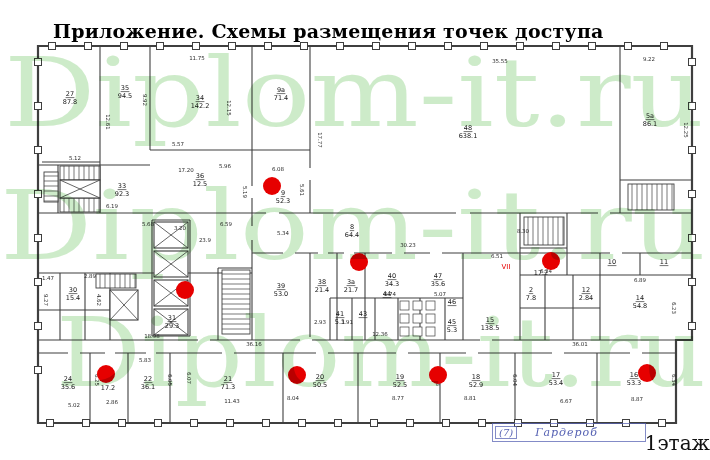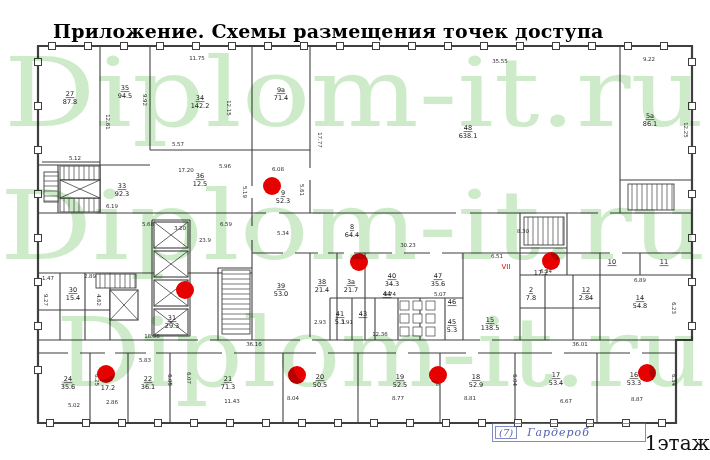--- a/index.html
+++ b/index.html
@@ -9,21 +9,21 @@
          color:#000;letter-spacing:.2px;font-family:"DejaVu Serif", serif;}
   .caption{position:absolute;left:0;top:431px;width:710px;text-align:right;
            font-size:20px;color:#111;font-family:"DejaVu Serif", serif;}
   .plan-svg{position:absolute;left:0;top:0;}
   .blue-note{position:absolute;left:492px;top:423px;width:152px;height:17px;
              border:1px solid rgba(90,100,180,.75);color:#5561b3;
              font-size:11px;font-style:italic;display:flex;align-items:center;
              font-family:"DejaVu Serif", serif;}
   .blue-note .idx{display:inline-block;border:1px solid rgba(90,100,180,.75);
                   padding:0 3px;margin-left:2px;font-size:10px;}
-  .blue-note .lbl{margin-left:10px;letter-spacing:1px;text-align:center;}
+  .blue-note .lbl{margin-left:18px;letter-spacing:1px;text-align:center;}
 </style>
 </head>
 <body>
 
 <div class="page">
   <h1 class="title">Приложение. Схемы размещения точек доступа</h1>
 
   <svg id="plan-svg" class="plan-svg" width="710" height="460" viewBox="0 0 710 460">
       <g>
         <path d="M38,46 H692 V340 H676 V423 H38 Z" fill="none" stroke="#3f3f3f" stroke-width="2.2"></path>

